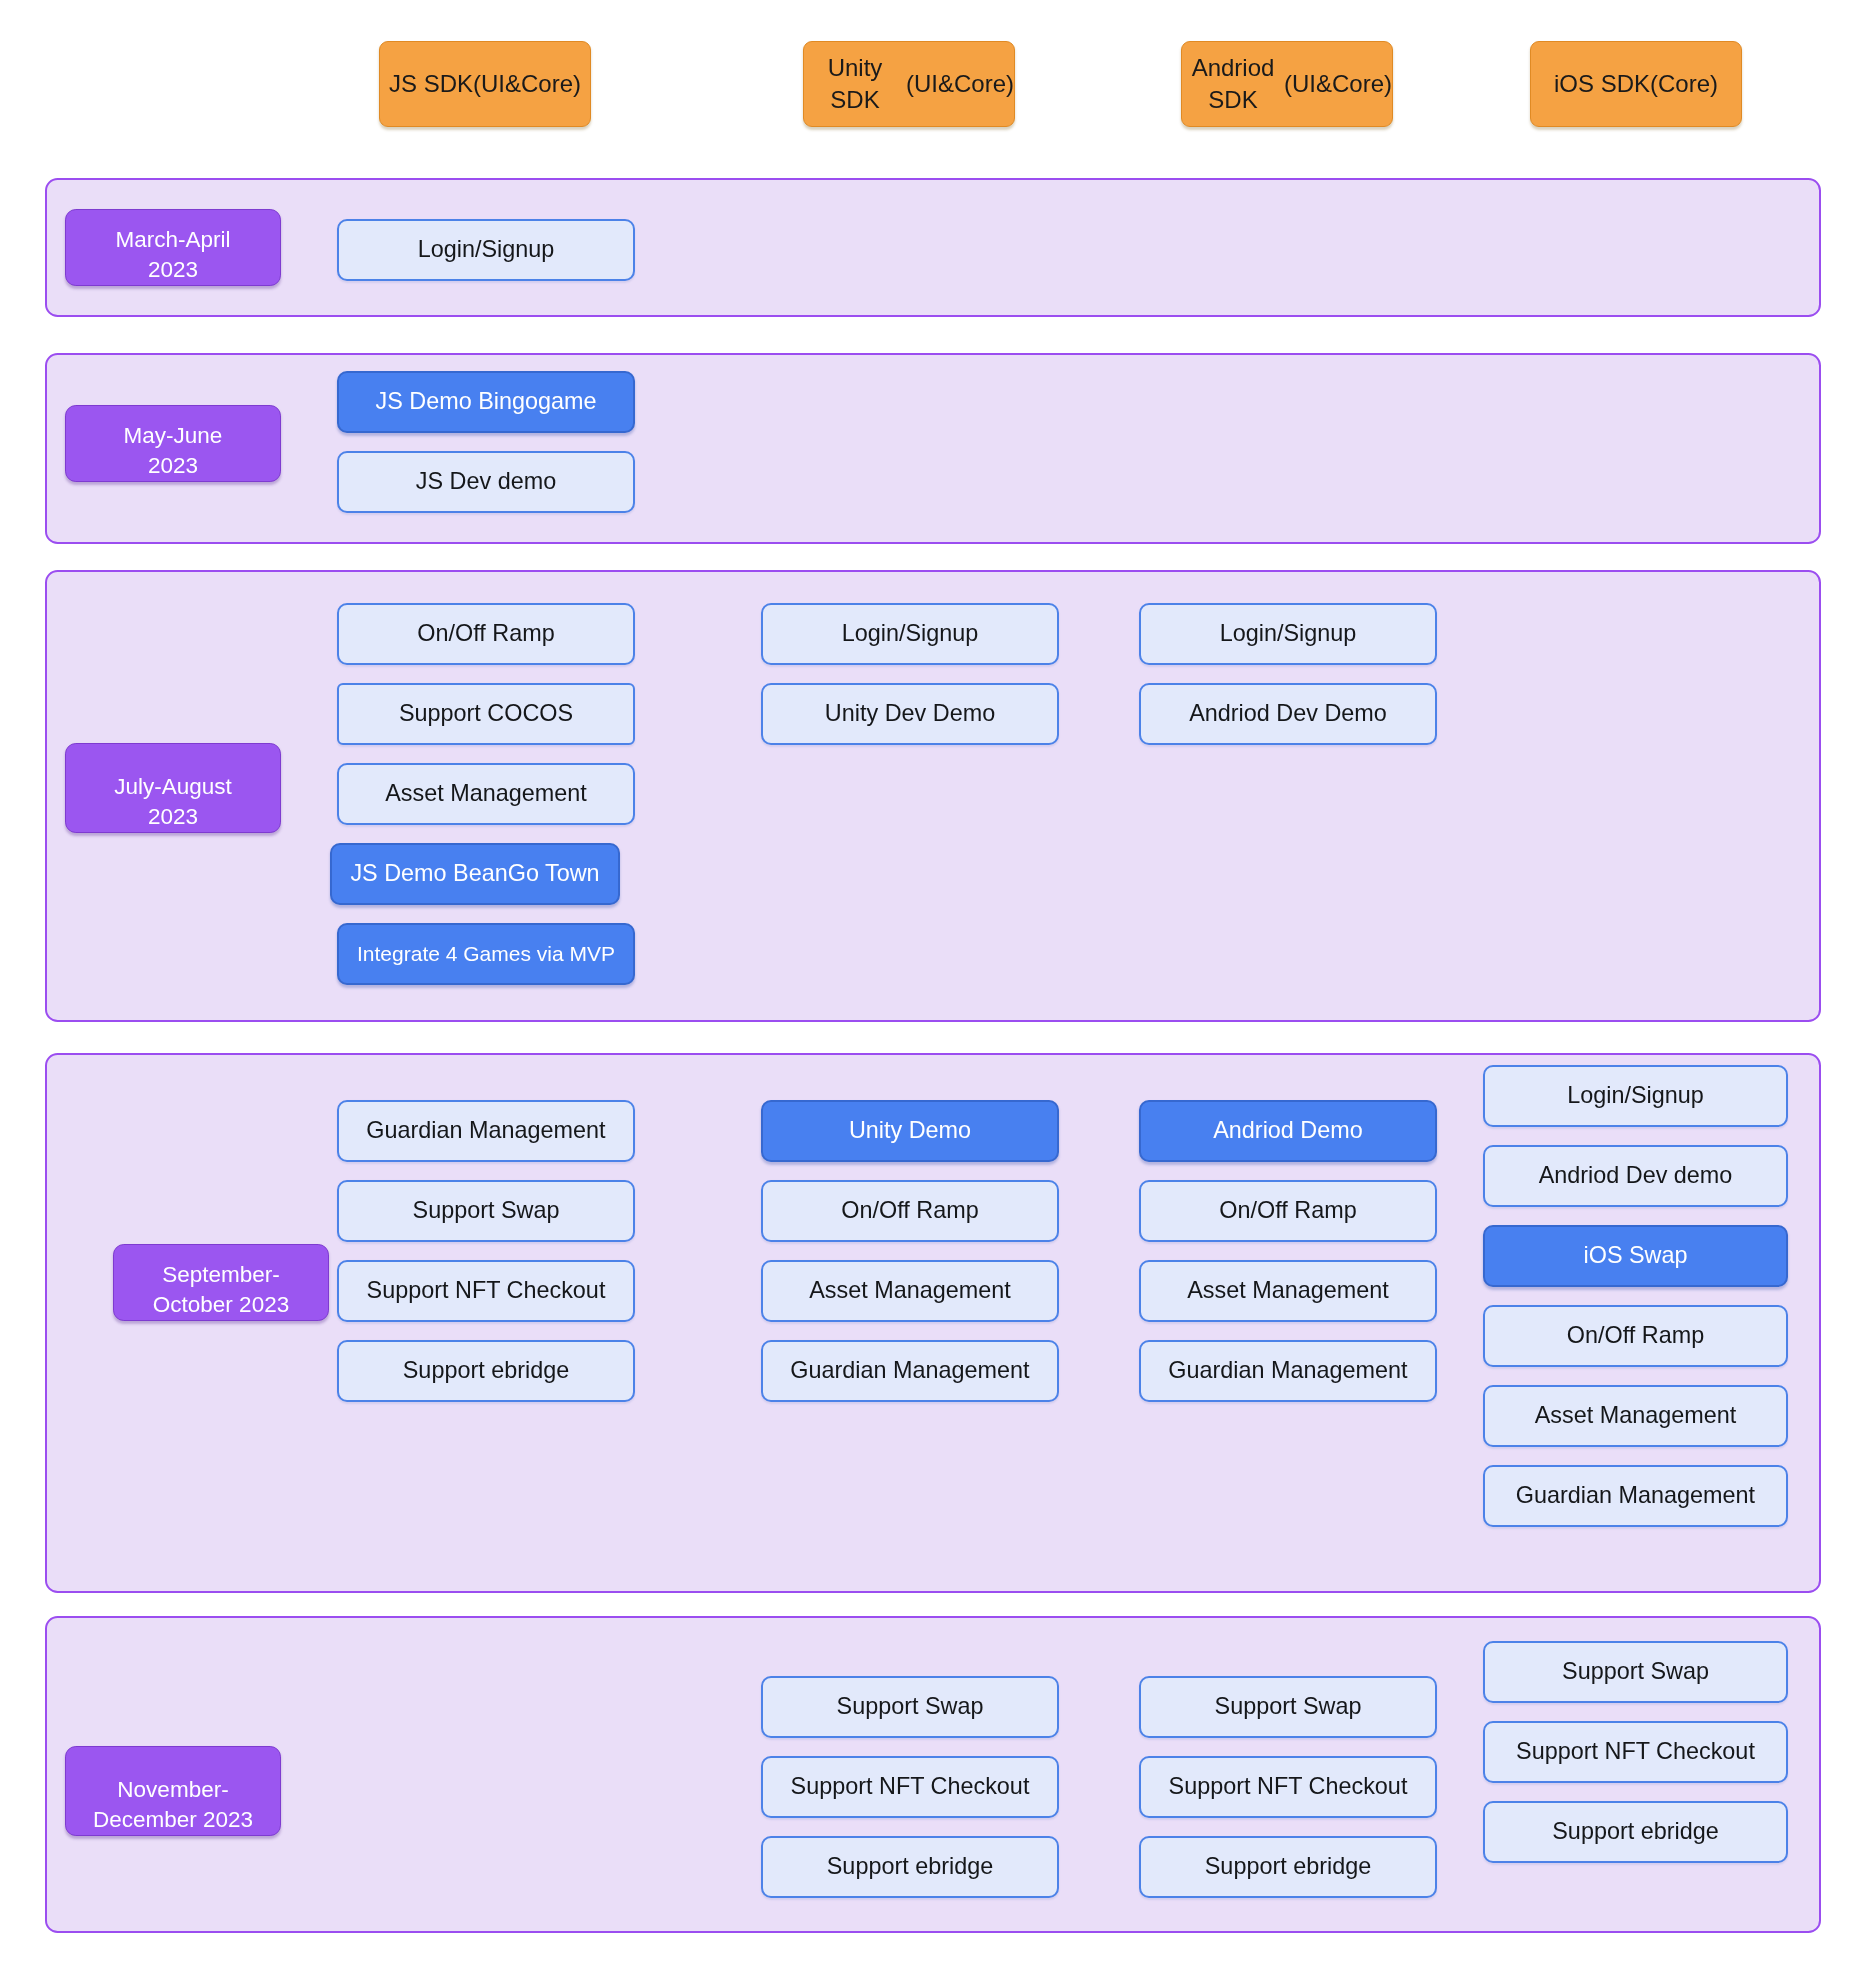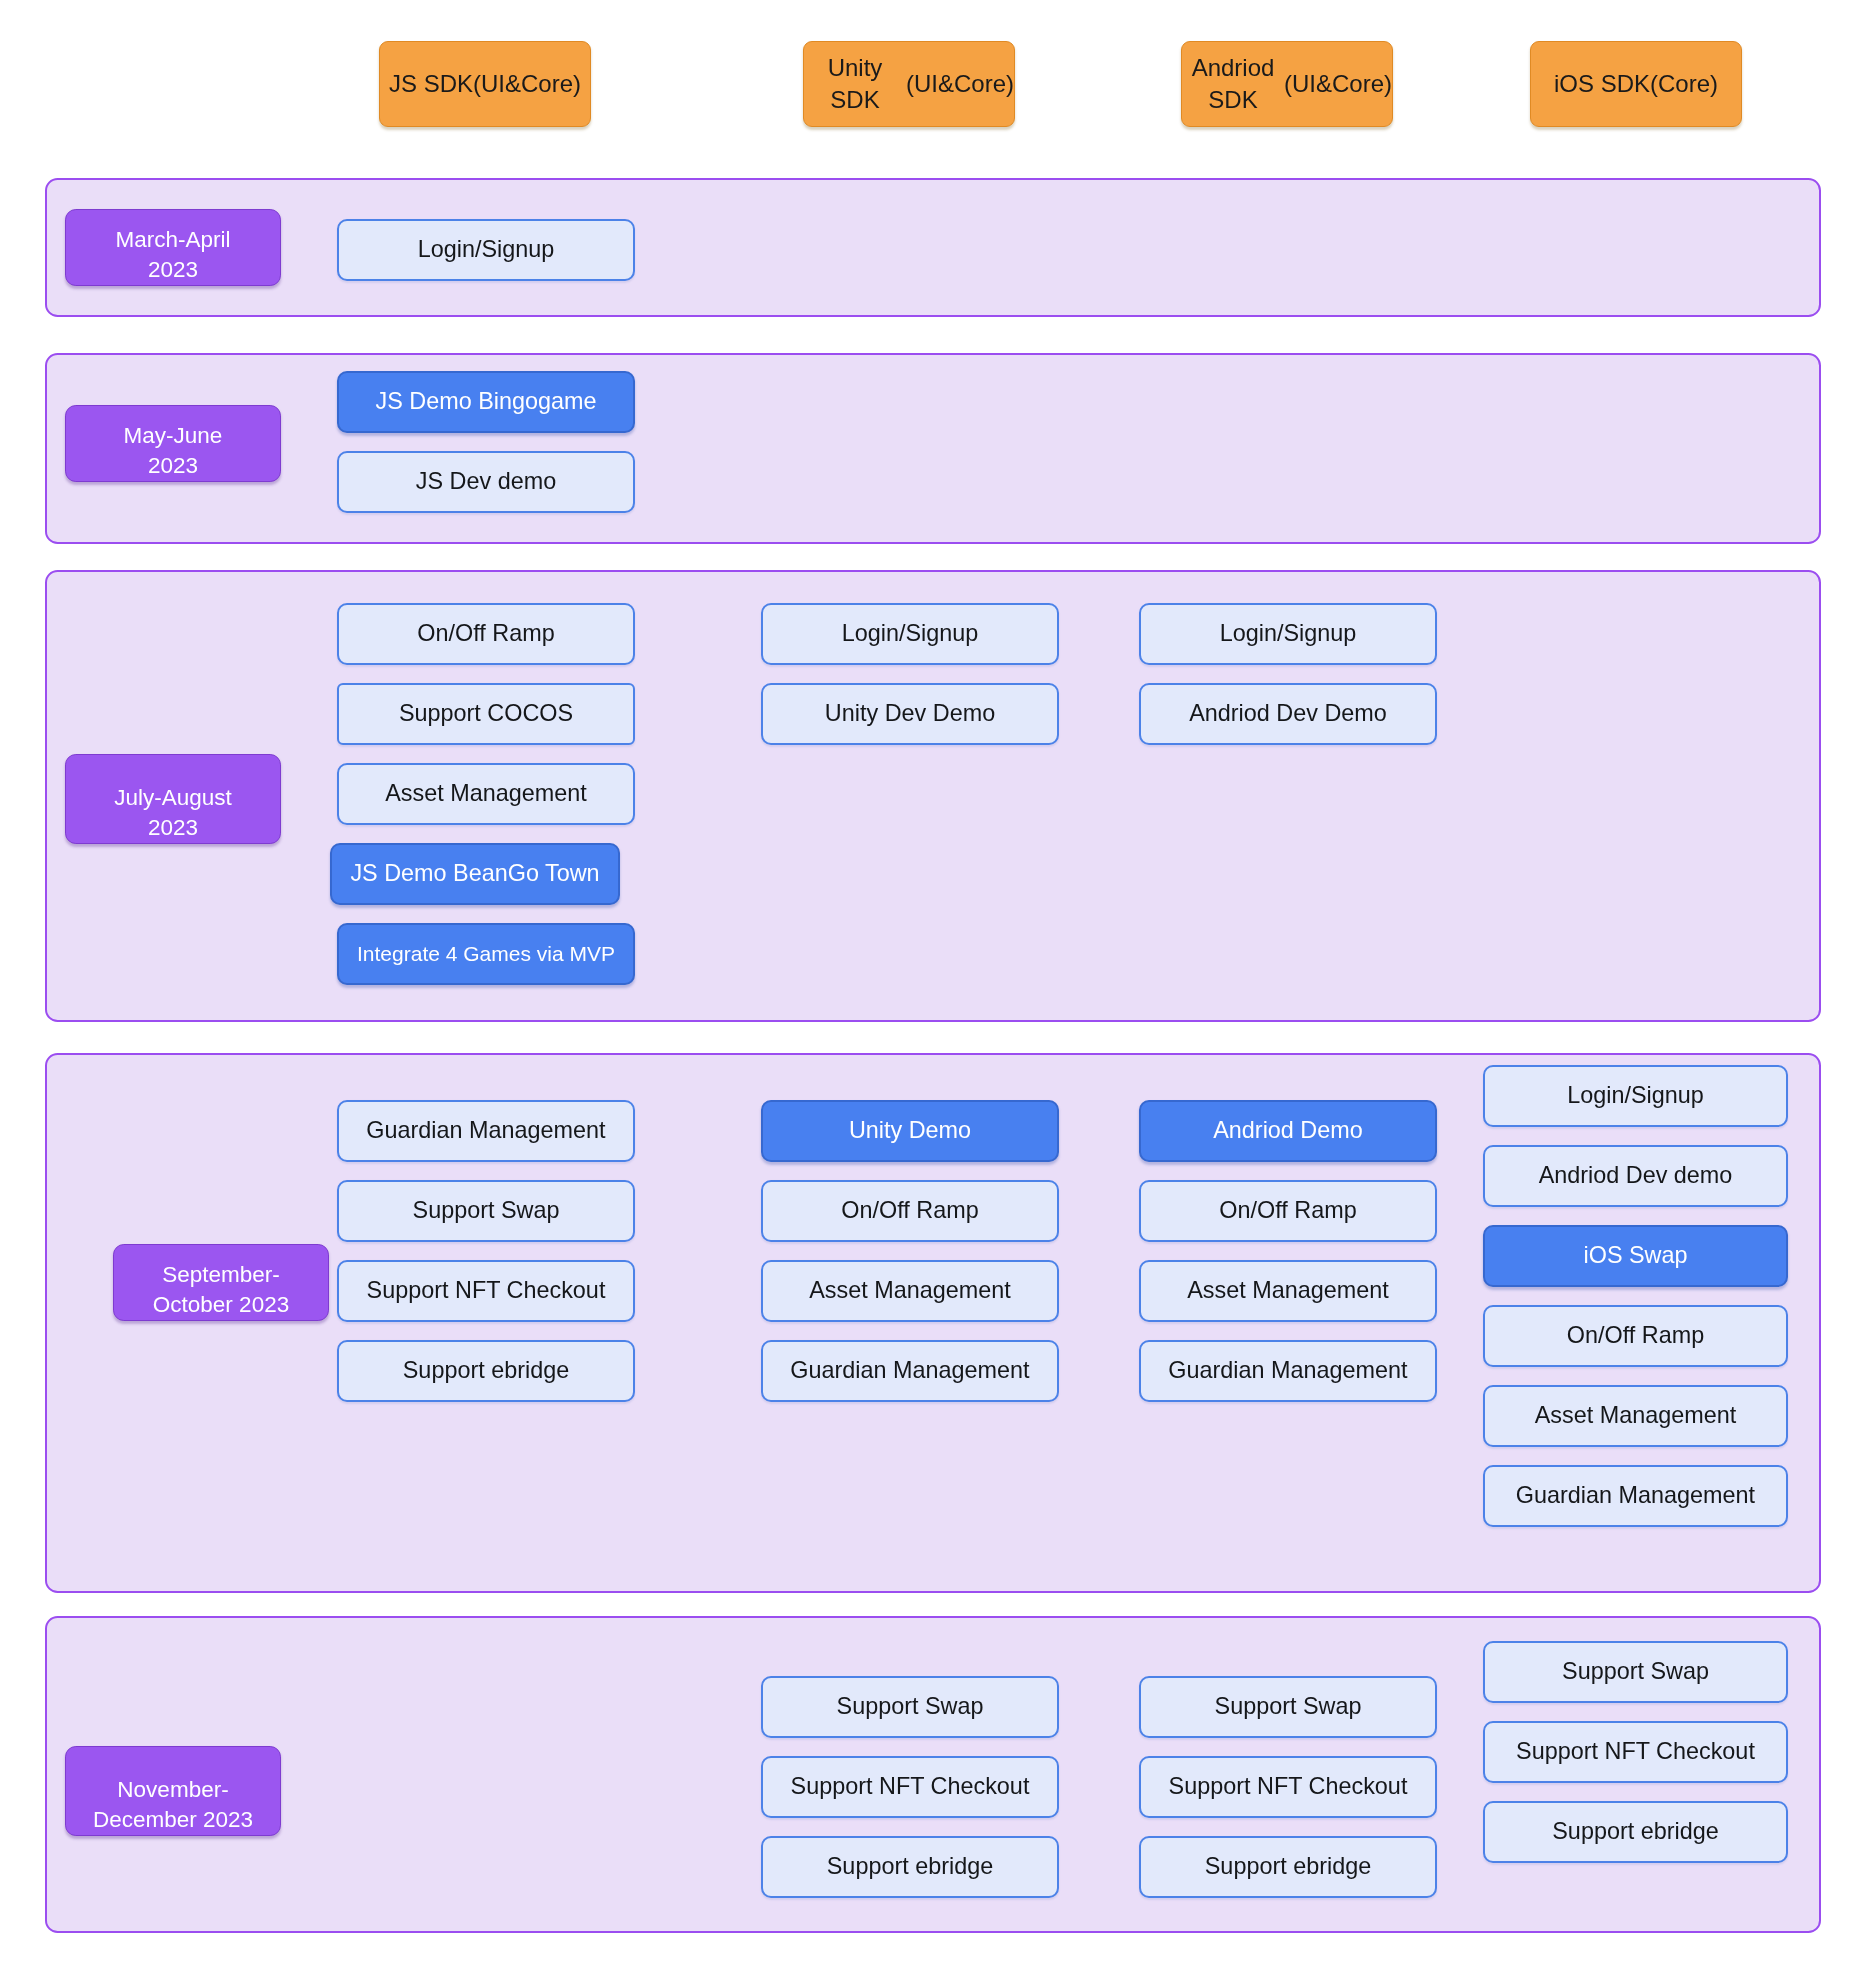--- a/index.html
+++ b/index.html
@@ -140,21 +140,21 @@
       </div>
       <div class="task light" style="left: 337px; width: 298px; top: 219px;">Login/Signup</div>
       <div class="period-row" style="top: 353px; height: 191px;"></div>
       <div class="period-chip" style="left: 65px; top: 405px; height: 77px;">
         <span>May-June</span>
         <span>2023</span>
       </div>
       <div class="task solid" style="left: 337px; width: 298px; top: 371px;">JS Demo Bingogame</div>
       <div class="task light" style="left: 337px; width: 298px; top: 451px;">JS Dev demo</div>
       <div class="period-row" style="top: 570px; height: 452px;"></div>
-      <div class="period-chip" style="left: 65px; top: 743px; height: 90px; margin-top: 11px;">
+      <div class="period-chip" style="left: 65px; top: 743px; height: 90px;">
         <span>July-August</span>
         <span>2023</span>
       </div>
       <div class="task light" style="left: 337px; width: 298px; top: 603px;">On/Off Ramp</div>
       <div class="task light" style="left: 337px; width: 298px; top: 683px; border-radius: 6px;">Support COCOS</div>
       <div class="task light" style="left: 337px; width: 298px; top: 763px;">Asset Management</div>
       <div class="task solid" style="left: 330px; width: 290px; top: 843px;">JS Demo BeanGo Town</div>
       <div class="task solid small" style="left: 337px; width: 298px; top: 923px;">Integrate 4 Games via MVP</div>
       <div class="task light" style="left: 761px; width: 298px; top: 603px;">Login/Signup</div>
       <div class="task light" style="left: 761px; width: 298px; top: 683px;">Unity Dev Demo</div>

